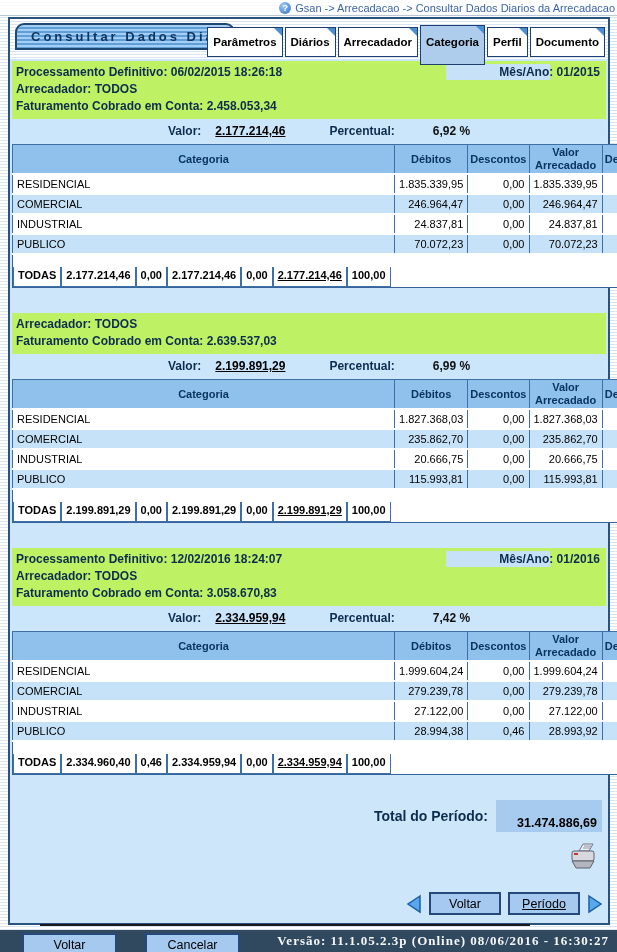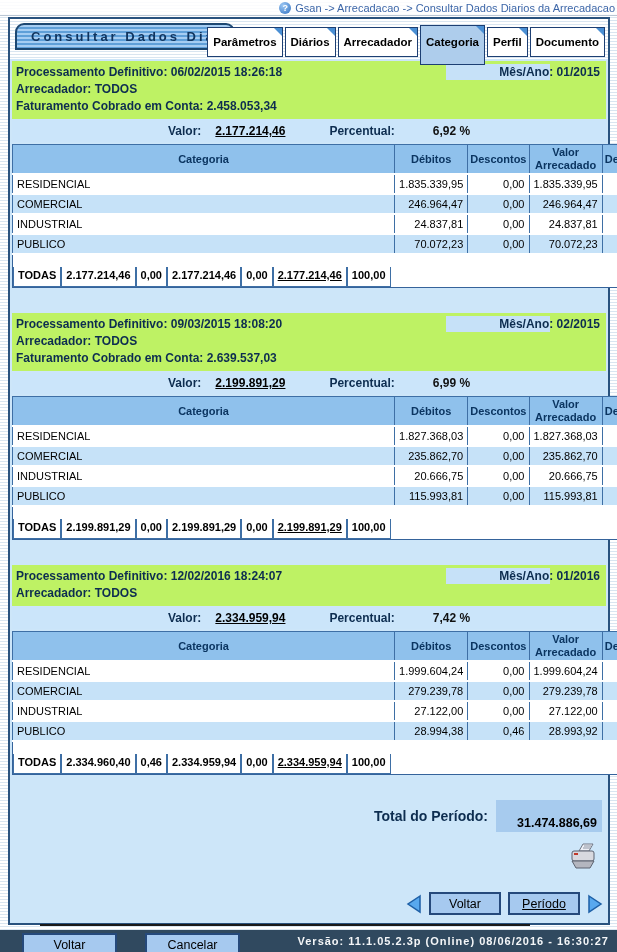--- a/index.html
+++ b/index.html
@@ -131,22 +131,22 @@
   .btn.avancar span { text-decoration: underline; }
   .arrow { cursor: pointer; display: block; }
 
   .rule { border: none; border-top: 2px solid #1a1a1a; margin: 9px 76px 7px 28px; }
   .bottom-actions { display: flex; gap: 28px; padding-left: 10px; margin-top: 2px; }
   .bottom-actions .btn { min-width: 95px; }
 
   
   .footer {
     position: absolute; bottom: 0; left: 0; width: 617px; height: 22px;
-    background: #30495f; color: #f4f6f8; font-size: 11px; font-weight: bold;
-    letter-spacing: 1px; line-height: 22px; text-align: right; padding-right: 8px;
+    background: #30495f; color: #f4f6f8; font-size: 13px; font-weight: bold;
+    letter-spacing: 1px; line-height: 22px; text-align: right; padding-right: 8px; font-family: Liberation Serif, serif;
   }
 </style>
 </head>
 <body>
 
 <div class="top-bar">
   <span class="help-icon">?</span>
   <span class="breadcrumb">Gsan -&gt; Arrecadacao -&gt; Consultar Dados Diarios da Arrecadacao</span>
 </div>
 
@@ -270,29 +270,20 @@
     <td class="num">0,00</td>
     <td class="num"><a class="cell-link">2.177.214,46</a></td>
     <td class="num">100,00</td>
   </tr>
             </tbody>
     </table>
   </section>
         <section class="period-section">
     <div class="info">
       <div class="info-line">
-        <span>Processamento Definitivo: </span>
-        <span>09/03/2015 18:08:20</span>
-        <span class="mesano">
-          <span class="mesano-box"></span>
-          <span class="txt">Mês/Ano: </span>
-          <span class="txt">02/2015</span>
-        </span>
-      </div>
-      <div class="info-line">
         <span>Arrecadador: </span>
         <span>TODOS</span>
       </div>
       <div class="info-line">
         <span>Faturamento Cobrado em Conta: </span>
         <span>2.639.537,03</span>
       </div>
     </div>
     <div class="valor-band">
       <span class="l-valor">Valor: </span>
@@ -372,20 +363,24 @@
         <span>12/02/2016 18:24:07</span>
         <span class="mesano">
           <span class="mesano-box"></span>
           <span class="txt">Mês/Ano: </span>
           <span class="txt">01/2016</span>
         </span>
       </div>
       <div class="info-line">
         <span>Arrecadador: </span>
         <span>TODOS</span>
+      </div>
+      <div class="info-line">
+        <span>Faturamento Cobrado em Conta: </span>
+        <span>3.058.670,83</span>
       </div>
     </div>
     <div class="valor-band">
       <span class="l-valor">Valor: </span>
       <a class="valor-link">2.334.959,94</a>
       <span class="l-pct">Percentual: </span>
       <span class="pct-val">7,42 %</span>
     </div>
     <table class="cat-table">
       <colgroup>

